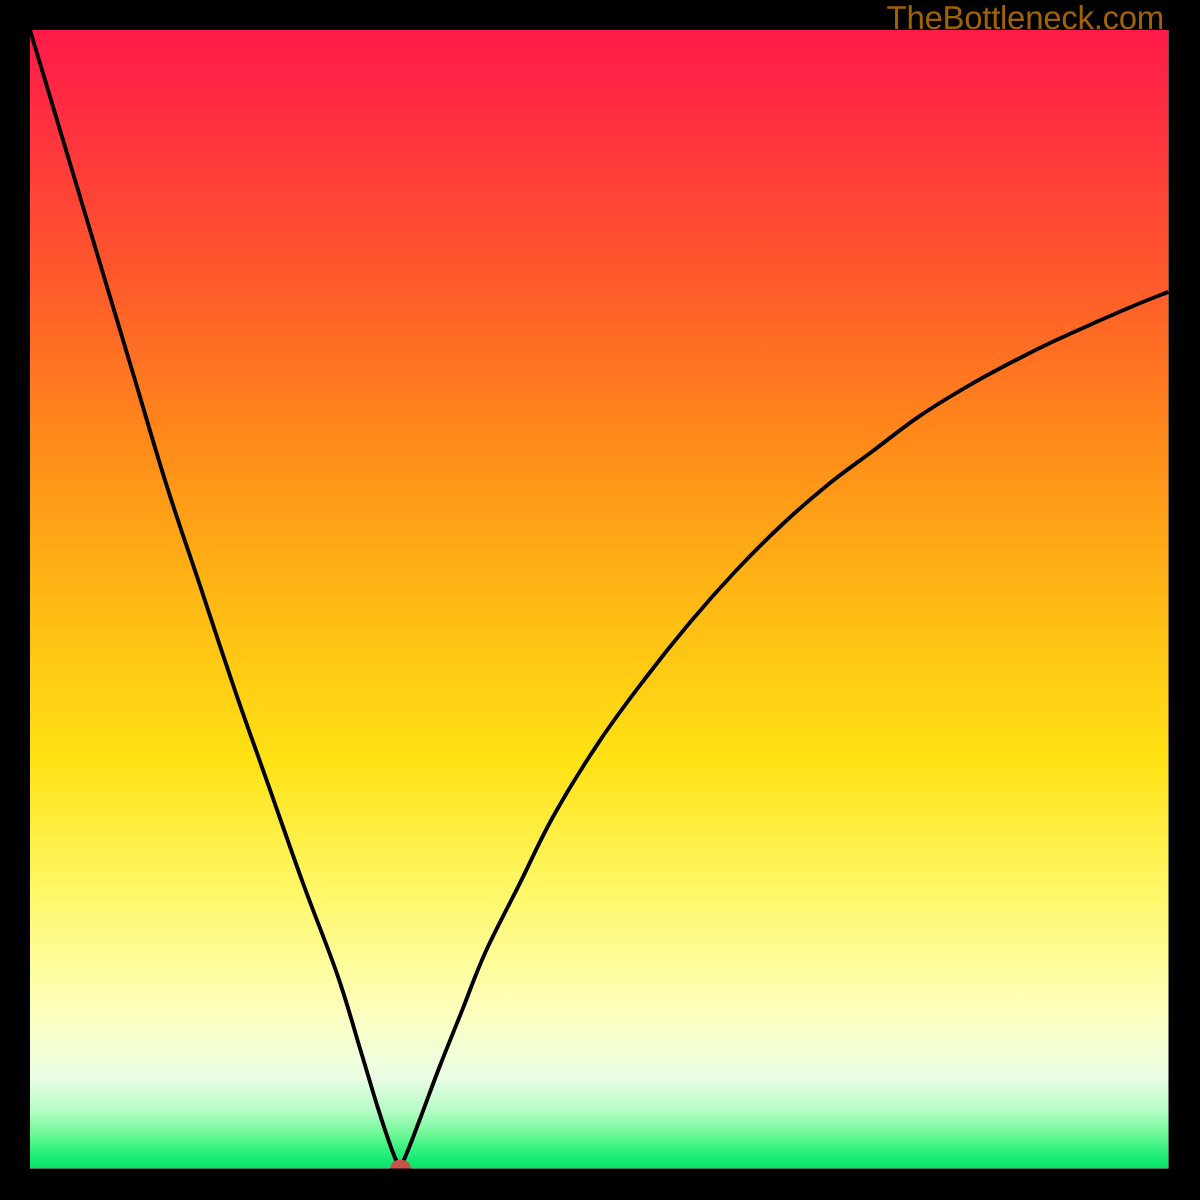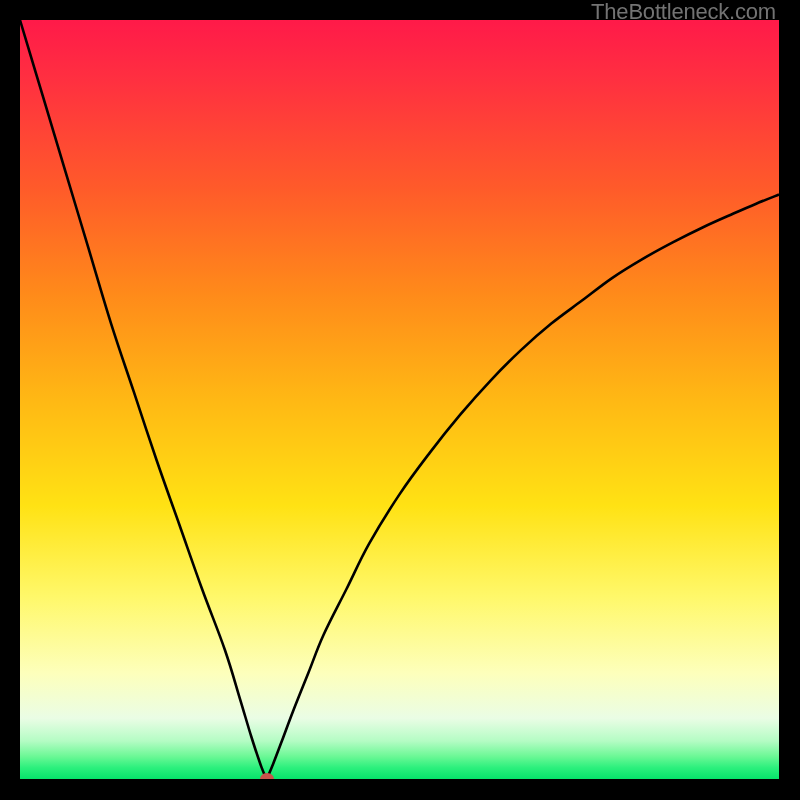--- a/index.html
+++ b/index.html
@@ -40,21 +40,21 @@
     background: #000;
   }
   .border-left   { left: 0;  top: 0;  width: 20px;  height: 800px; }
   .border-right  { right: 0; top: 0;  width: 21px;  height: 800px; }
   .border-top    { left: 0;  top: 0;  width: 800px; height: 20px; }
   .border-bottom { left: 0;  bottom: 0; width: 800px; height: 21px; }
   .watermark {
     position: absolute;
     top: -1px;
     right: 24px;
-    color: #737373;
+    color: #a16207;
     font-size: 22px;
     font-weight: 400;
     z-index: 5;
     letter-spacing: -0.2px;
   }
   svg.curve {
     position: absolute;
     left: 0;
     top: 0;
     width: 759px;

